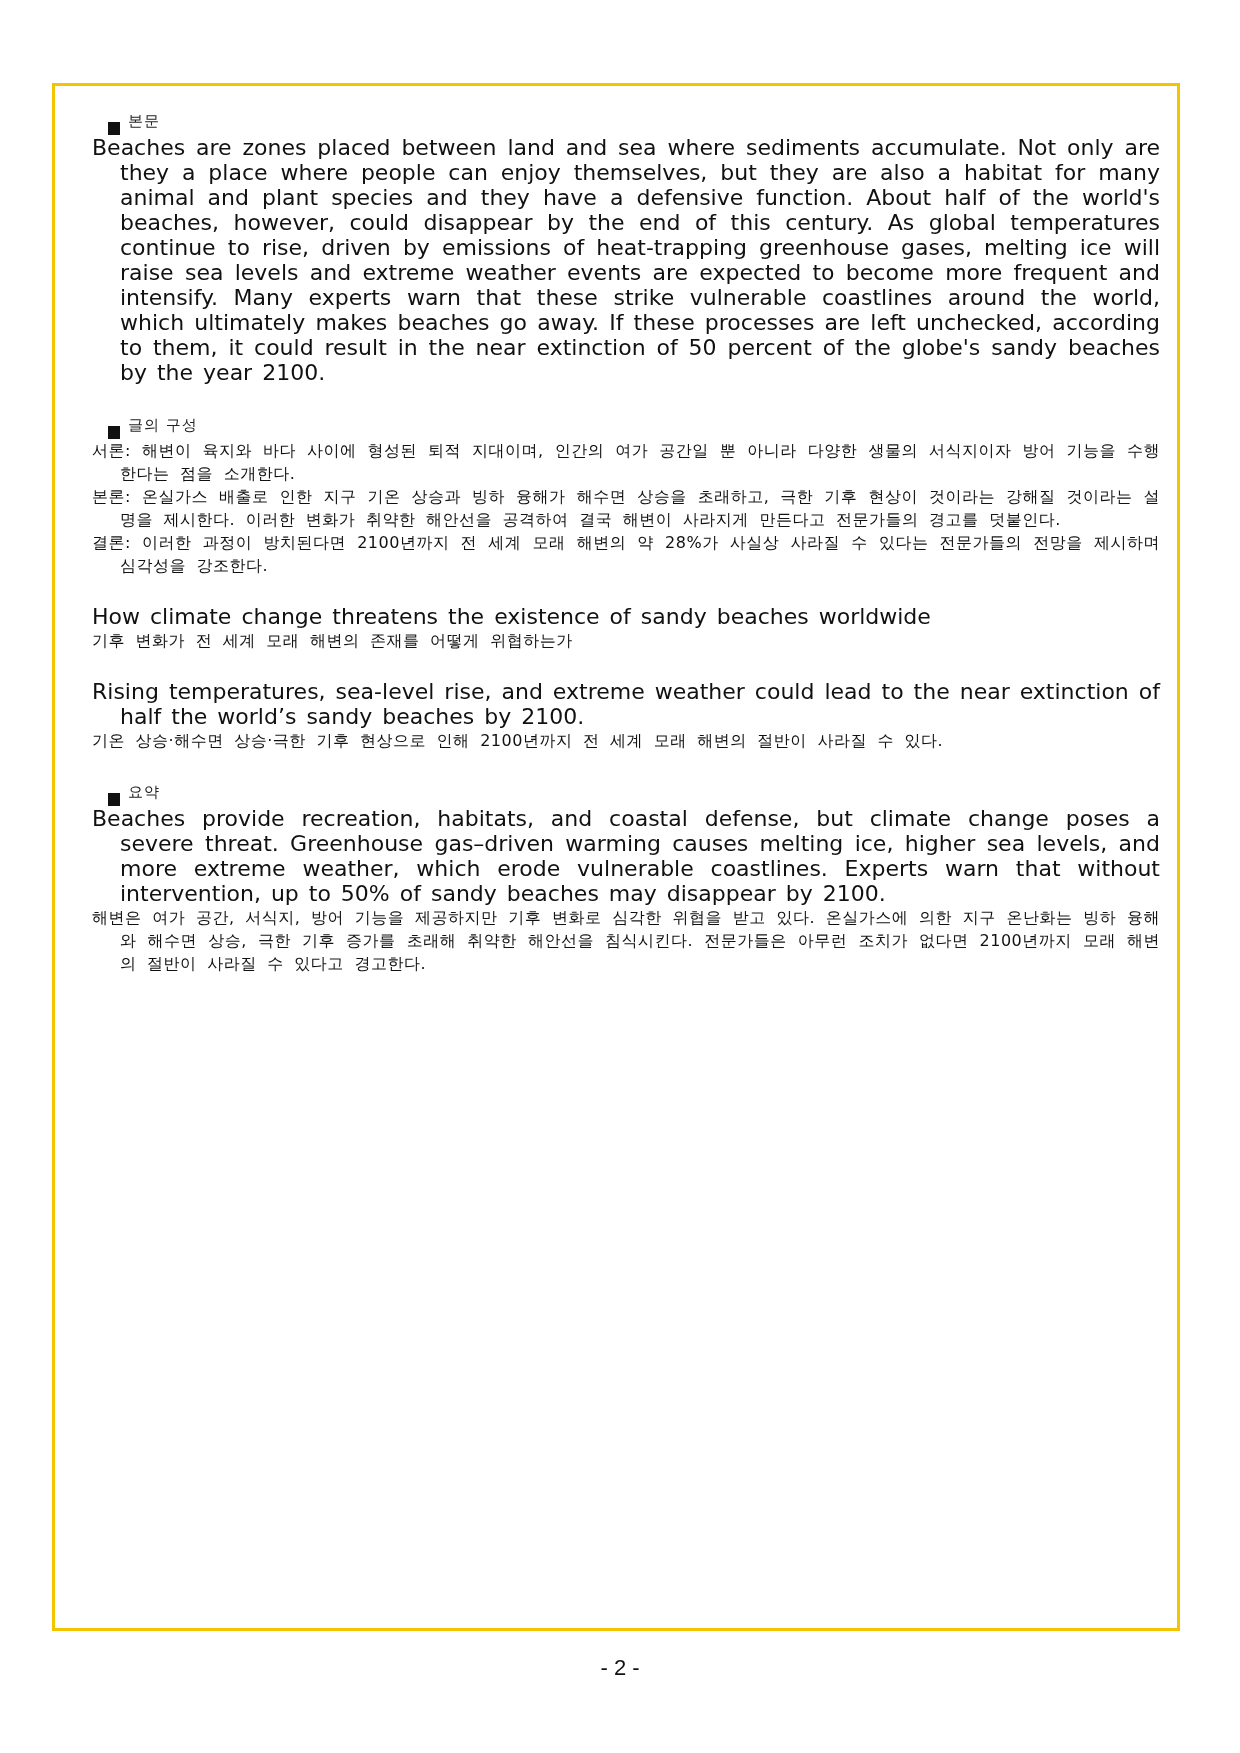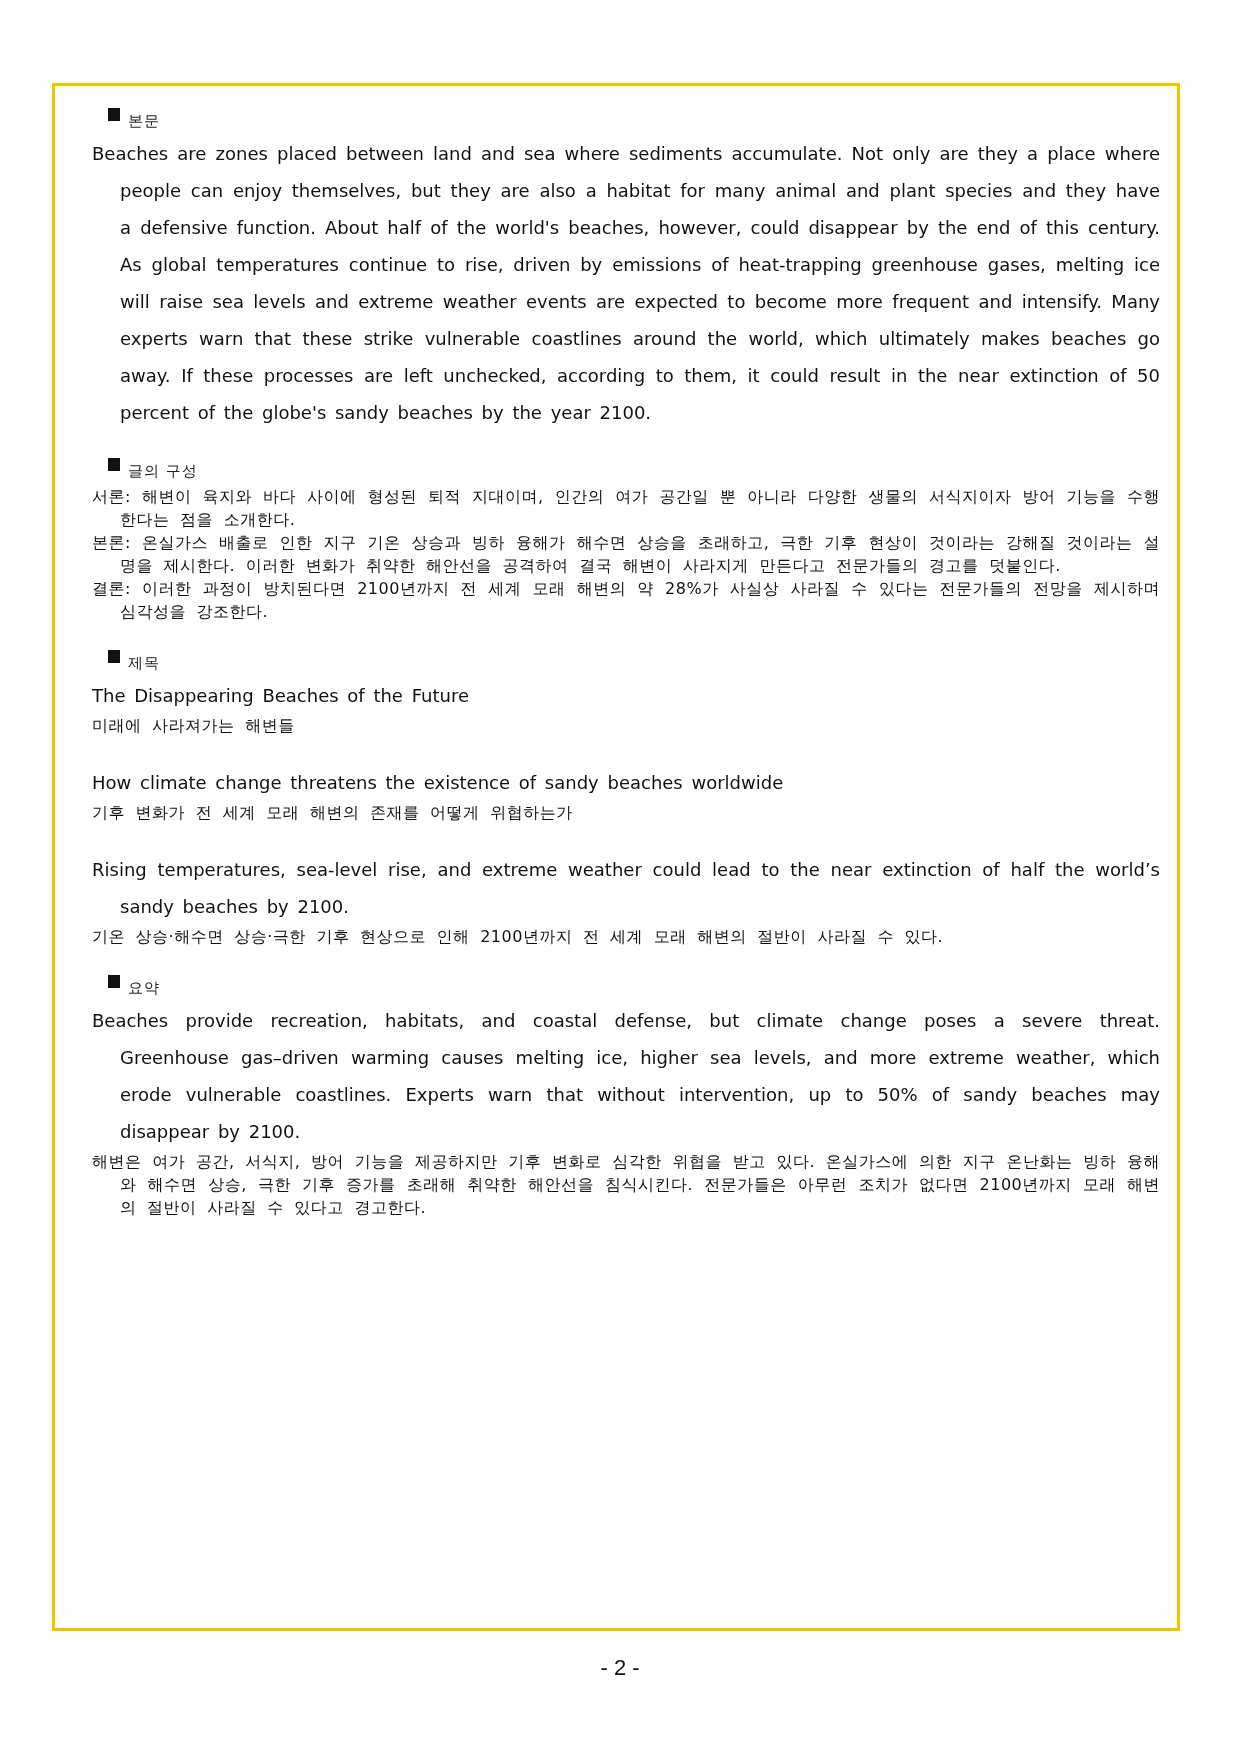--- a/index.html
+++ b/index.html
@@ -2,24 +2,24 @@
 <html><head>
   <meta charset="utf-8">
   <style>
     html, body { margin: 0; padding: 0; background: #ffffff; }
     body { width: 1240px; height: 1753px; position: relative; overflow: hidden;
            font-family: "DejaVu Sans", "Liberation Sans", sans-serif; color: #111; }
     .frame { position: absolute; left: 52px; top: 83px; width: 1128px; height: 1548px;
              border: 3px solid #f5c400; box-sizing: border-box; }
     .content { position: absolute; left: 92px; top: 108px; width: 1068px; }
     .section { margin-bottom: 27px; }
-    .heading { font-size: 16px; line-height: 27px; height: 27px; display: flex; align-items: flex-start; padding-left: 16px; }
+    .heading { font-size: 16px; line-height: 27px; height: 27px; display: flex; align-items: flex-end; padding-left: 16px; }
     .heading .sq { display: inline-block; width: 12px; height: 13px; background: #111; margin-right: 8px; }
     .heading .htxt { font-size: 15px; letter-spacing: 1px; color: #222; }
-    .p { font-size: 18px; line-height: 37px; text-align: justify; padding-left: 28px; text-indent: -28px;
+    .p { font-size: 22px; line-height: 25px; text-align: justify; padding-left: 28px; text-indent: -28px;
          word-spacing: 3px; }
     .p.ko { font-size: 16px; line-height: 23px; word-spacing: 5px; letter-spacing: 0.5px; }
     .p.plain { text-align: left; }
     .pagenum { position: absolute; left: 0; width: 1240px; top: 1655px; text-align: center;
                font-family: "Liberation Sans", sans-serif; font-size: 22px; color: #111; }
   </style>
 </head>
 <body>
 
 <div class="frame"></div>
@@ -37,28 +37,20 @@
   <div class="section">
     <div class="heading">
       <span class="sq"></span>
       <span class="htxt">글의 구성</span>
     </div>
     <div class="p ko">서론: 해변이 육지와 바다 사이에 형성된 퇴적 지대이며, 인간의 여가 공간일 뿐 아니라 다양한 생물의 서식지이자 방어 기능을 수행한다는 점을 소개한다.</div>
     <div class="p ko">본론: 온실가스 배출로 인한 지구 기온 상승과 빙하 융해가 해수면 상승을 초래하고, 극한 기후 현상이 것이라는 강해질 것이라는 설명을 제시한다. 이러한 변화가 취약한 해안선을 공격하여 결국 해변이 사라지게 만든다고 전문가들의 경고를 덧붙인다.</div>
     <div class="p ko">결론: 이러한 과정이 방치된다면 2100년까지 전 세계 모래 해변의 약 28%가 사실상 사라질 수 있다는 전문가들의 전망을 제시하며 심각성을 강조한다.</div>
   </div>
 
-  <div class="section">
-    <div class="heading">
-      <span class="sq"></span>
-      <span class="htxt">제목</span>
-    </div>
-    <div class="p plain">The Disappearing Beaches of the Future</div>
-    <div class="p ko plain">미래에 사라져가는 해변들</div>
-  </div>
 
   <div class="section">
     <div class="p plain">How climate change threatens the existence of sandy beaches worldwide</div>
     <div class="p ko plain">기후 변화가 전 세계 모래 해변의 존재를 어떻게 위협하는가</div>
   </div>
 
   <div class="section">
     <div class="p">Rising temperatures, sea-level rise, and extreme weather could lead to the near extinction of half the world’s sandy beaches by 2100.</div>
     <div class="p ko">기온 상승·해수면 상승·극한 기후 현상으로 인해 2100년까지 전 세계 모래 해변의 절반이 사라질 수 있다.</div>
   </div>

